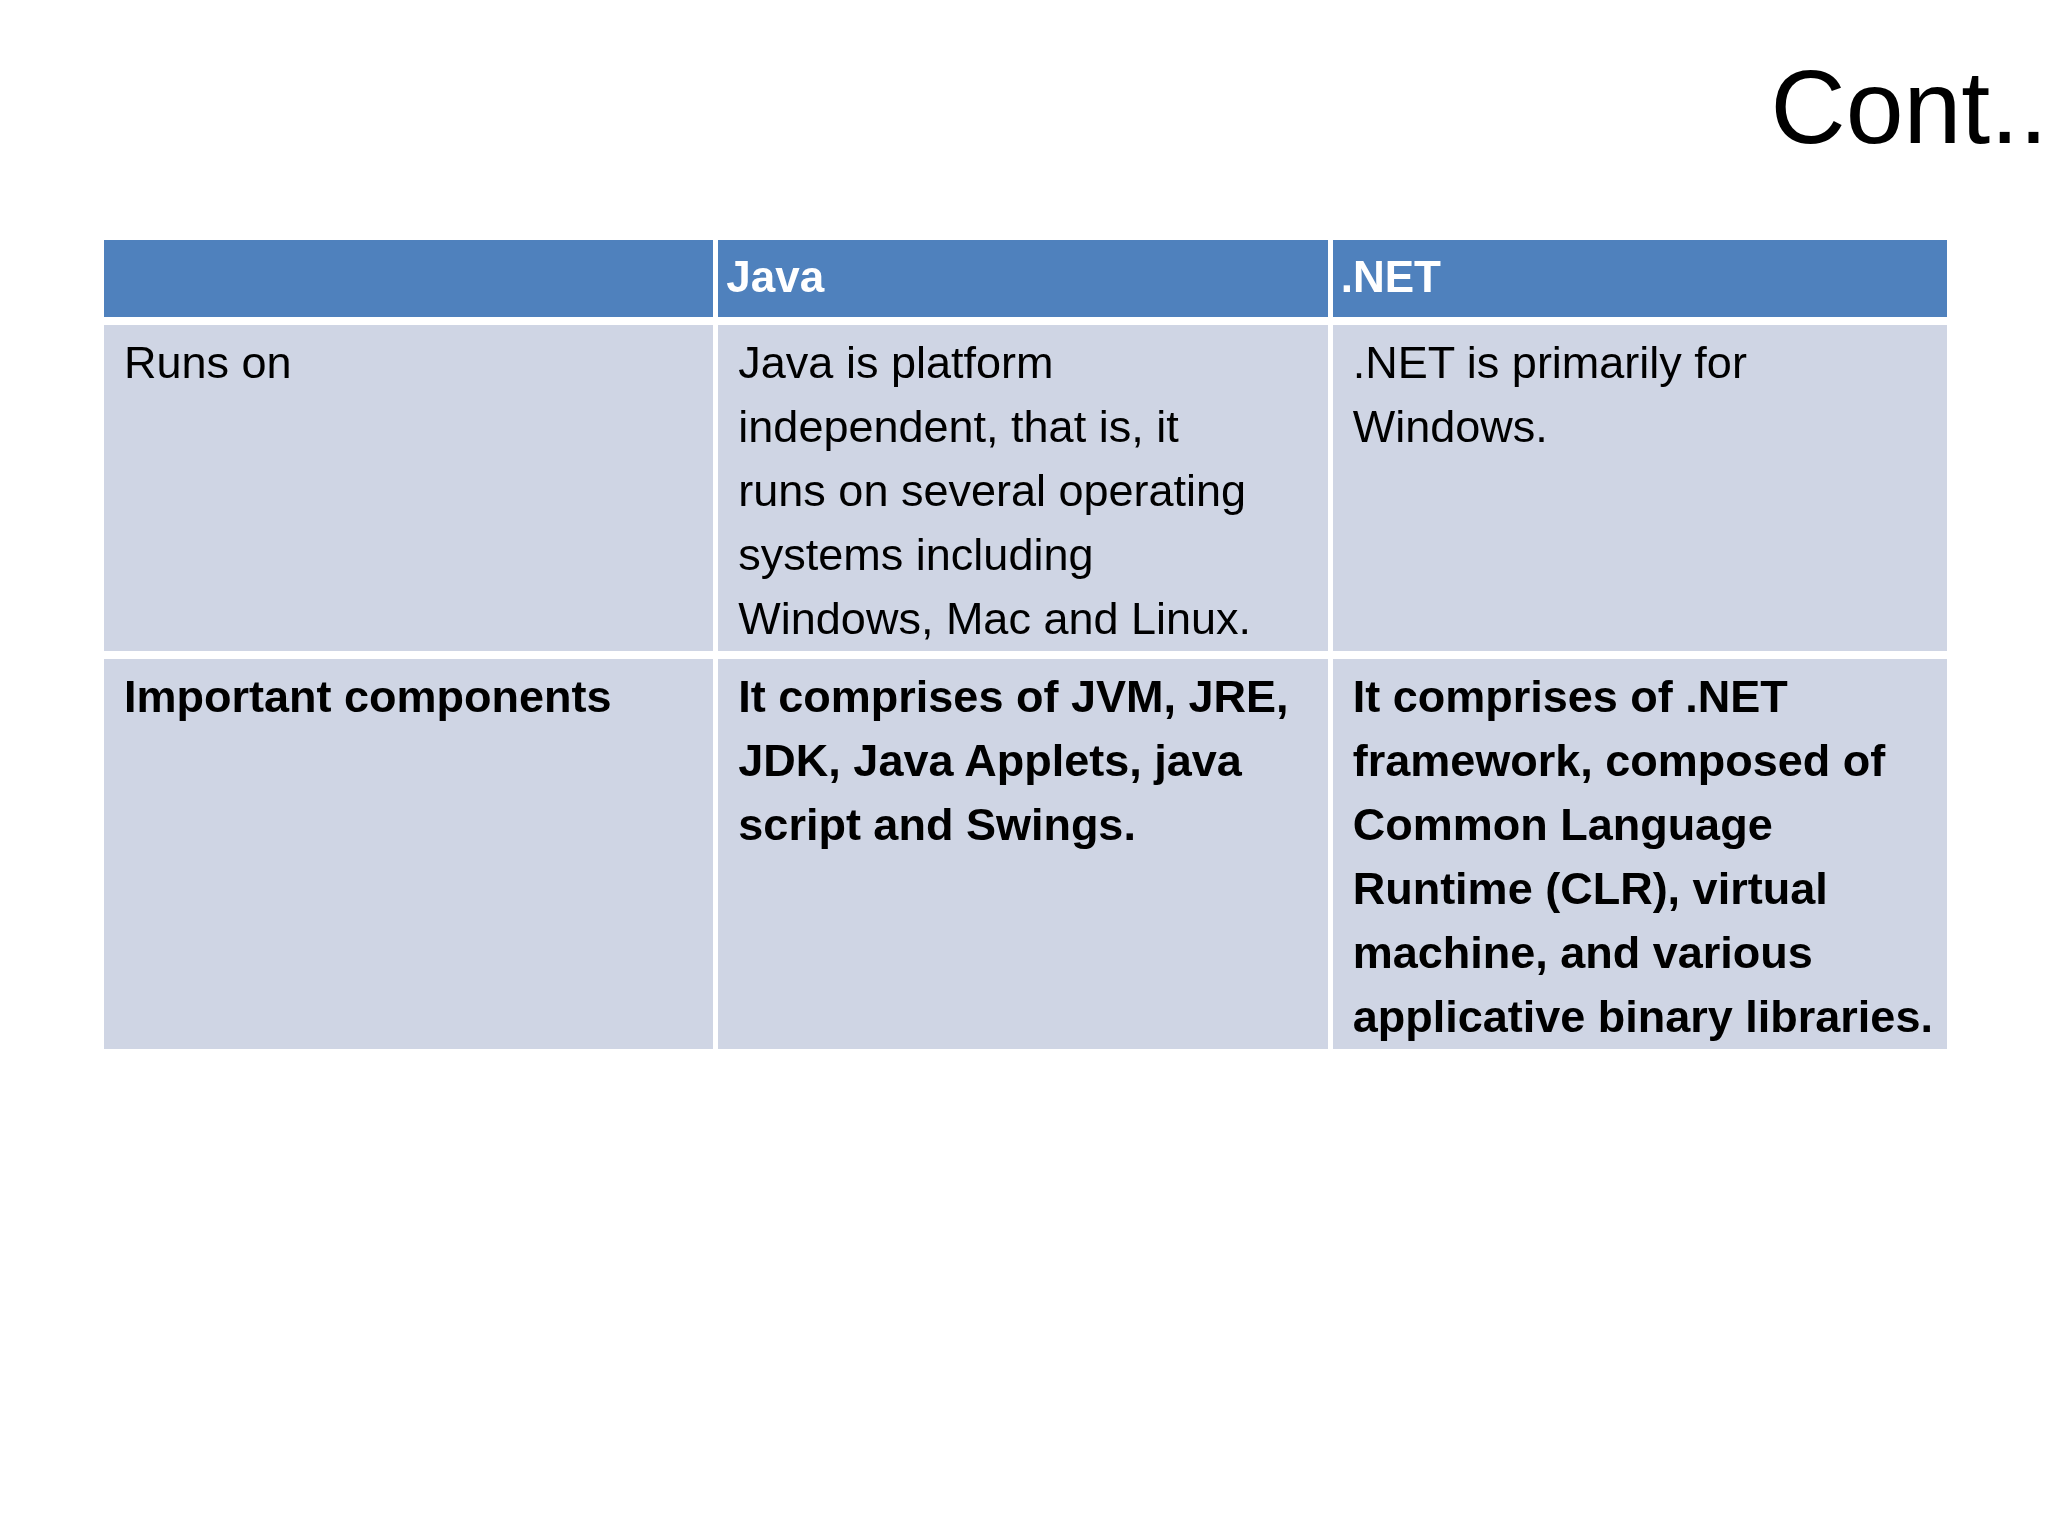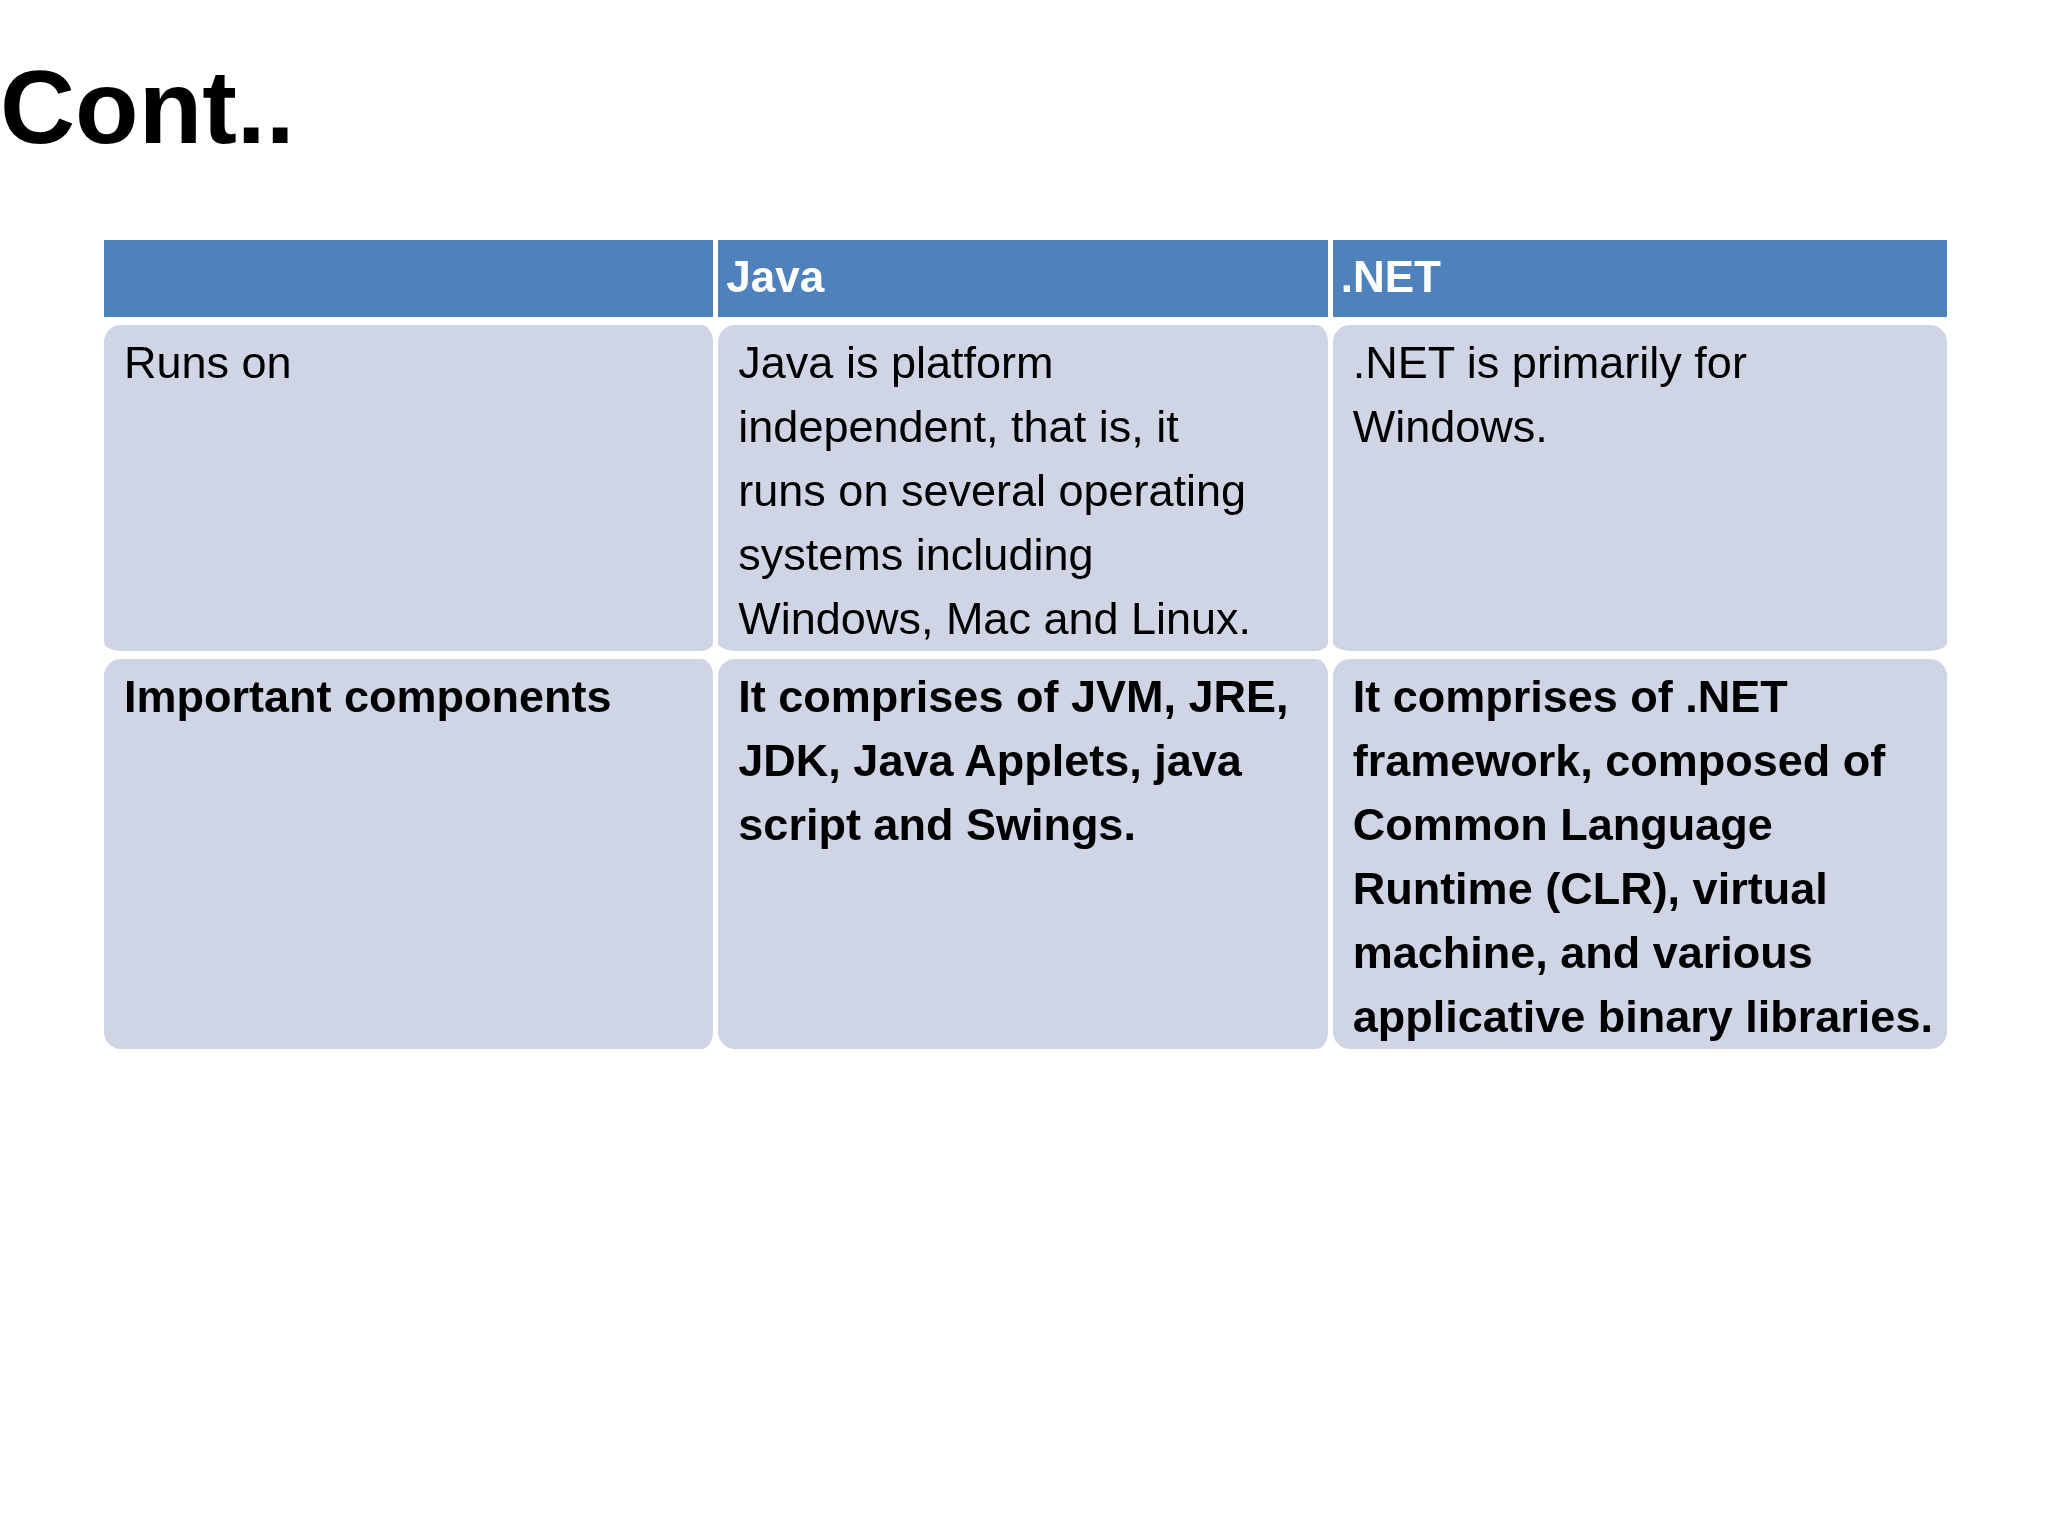--- a/index.html
+++ b/index.html
@@ -16,24 +16,24 @@
     height: 1536px;
     overflow: hidden;
     background: var(--page-bg, #ffffff);
   }
   .slide-title {
     margin: 0;
     position: absolute;
     top: 42px;
     left: 0;
     width: 100%;
-    text-align: left;
+    text-align: right;
     font-size: 104px;
     line-height: 1.25;
-    font-weight: 700;
+    font-weight: 400;
     color: var(--body-text, #000000);
     letter-spacing: 0px;
   }
   table.cmp {
     position: absolute;
     left: 104px;
     top: 240px;
     width: 1843px;
     border-collapse: separate;
     border-spacing: 0;
@@ -57,21 +57,20 @@
     text-align: left;
     vertical-align: middle;
     padding: 0 14px 4px 8px;
   }
   table.cmp td {
     font-size: 45px;
     line-height: 64px;
     color: var(--body-text, #000000);
     padding: 6px 10px 0 20px;
     white-space: pre-line;
-    border-radius: 17px;
   }
   tr.row-1 td { height: 331px; background: var(--band-dark, #cfd5e4); }
   tr.row-2 td { height: 267px; background: var(--band-light, #e9ebf2); }
   tr.row-3 td { height: 382px; background: var(--band-dark, #cfd5e4); }
 </style>
 </head>
 <body>
 
 <div class="slide">
   <h1 class="slide-title">Cont..</h1>

